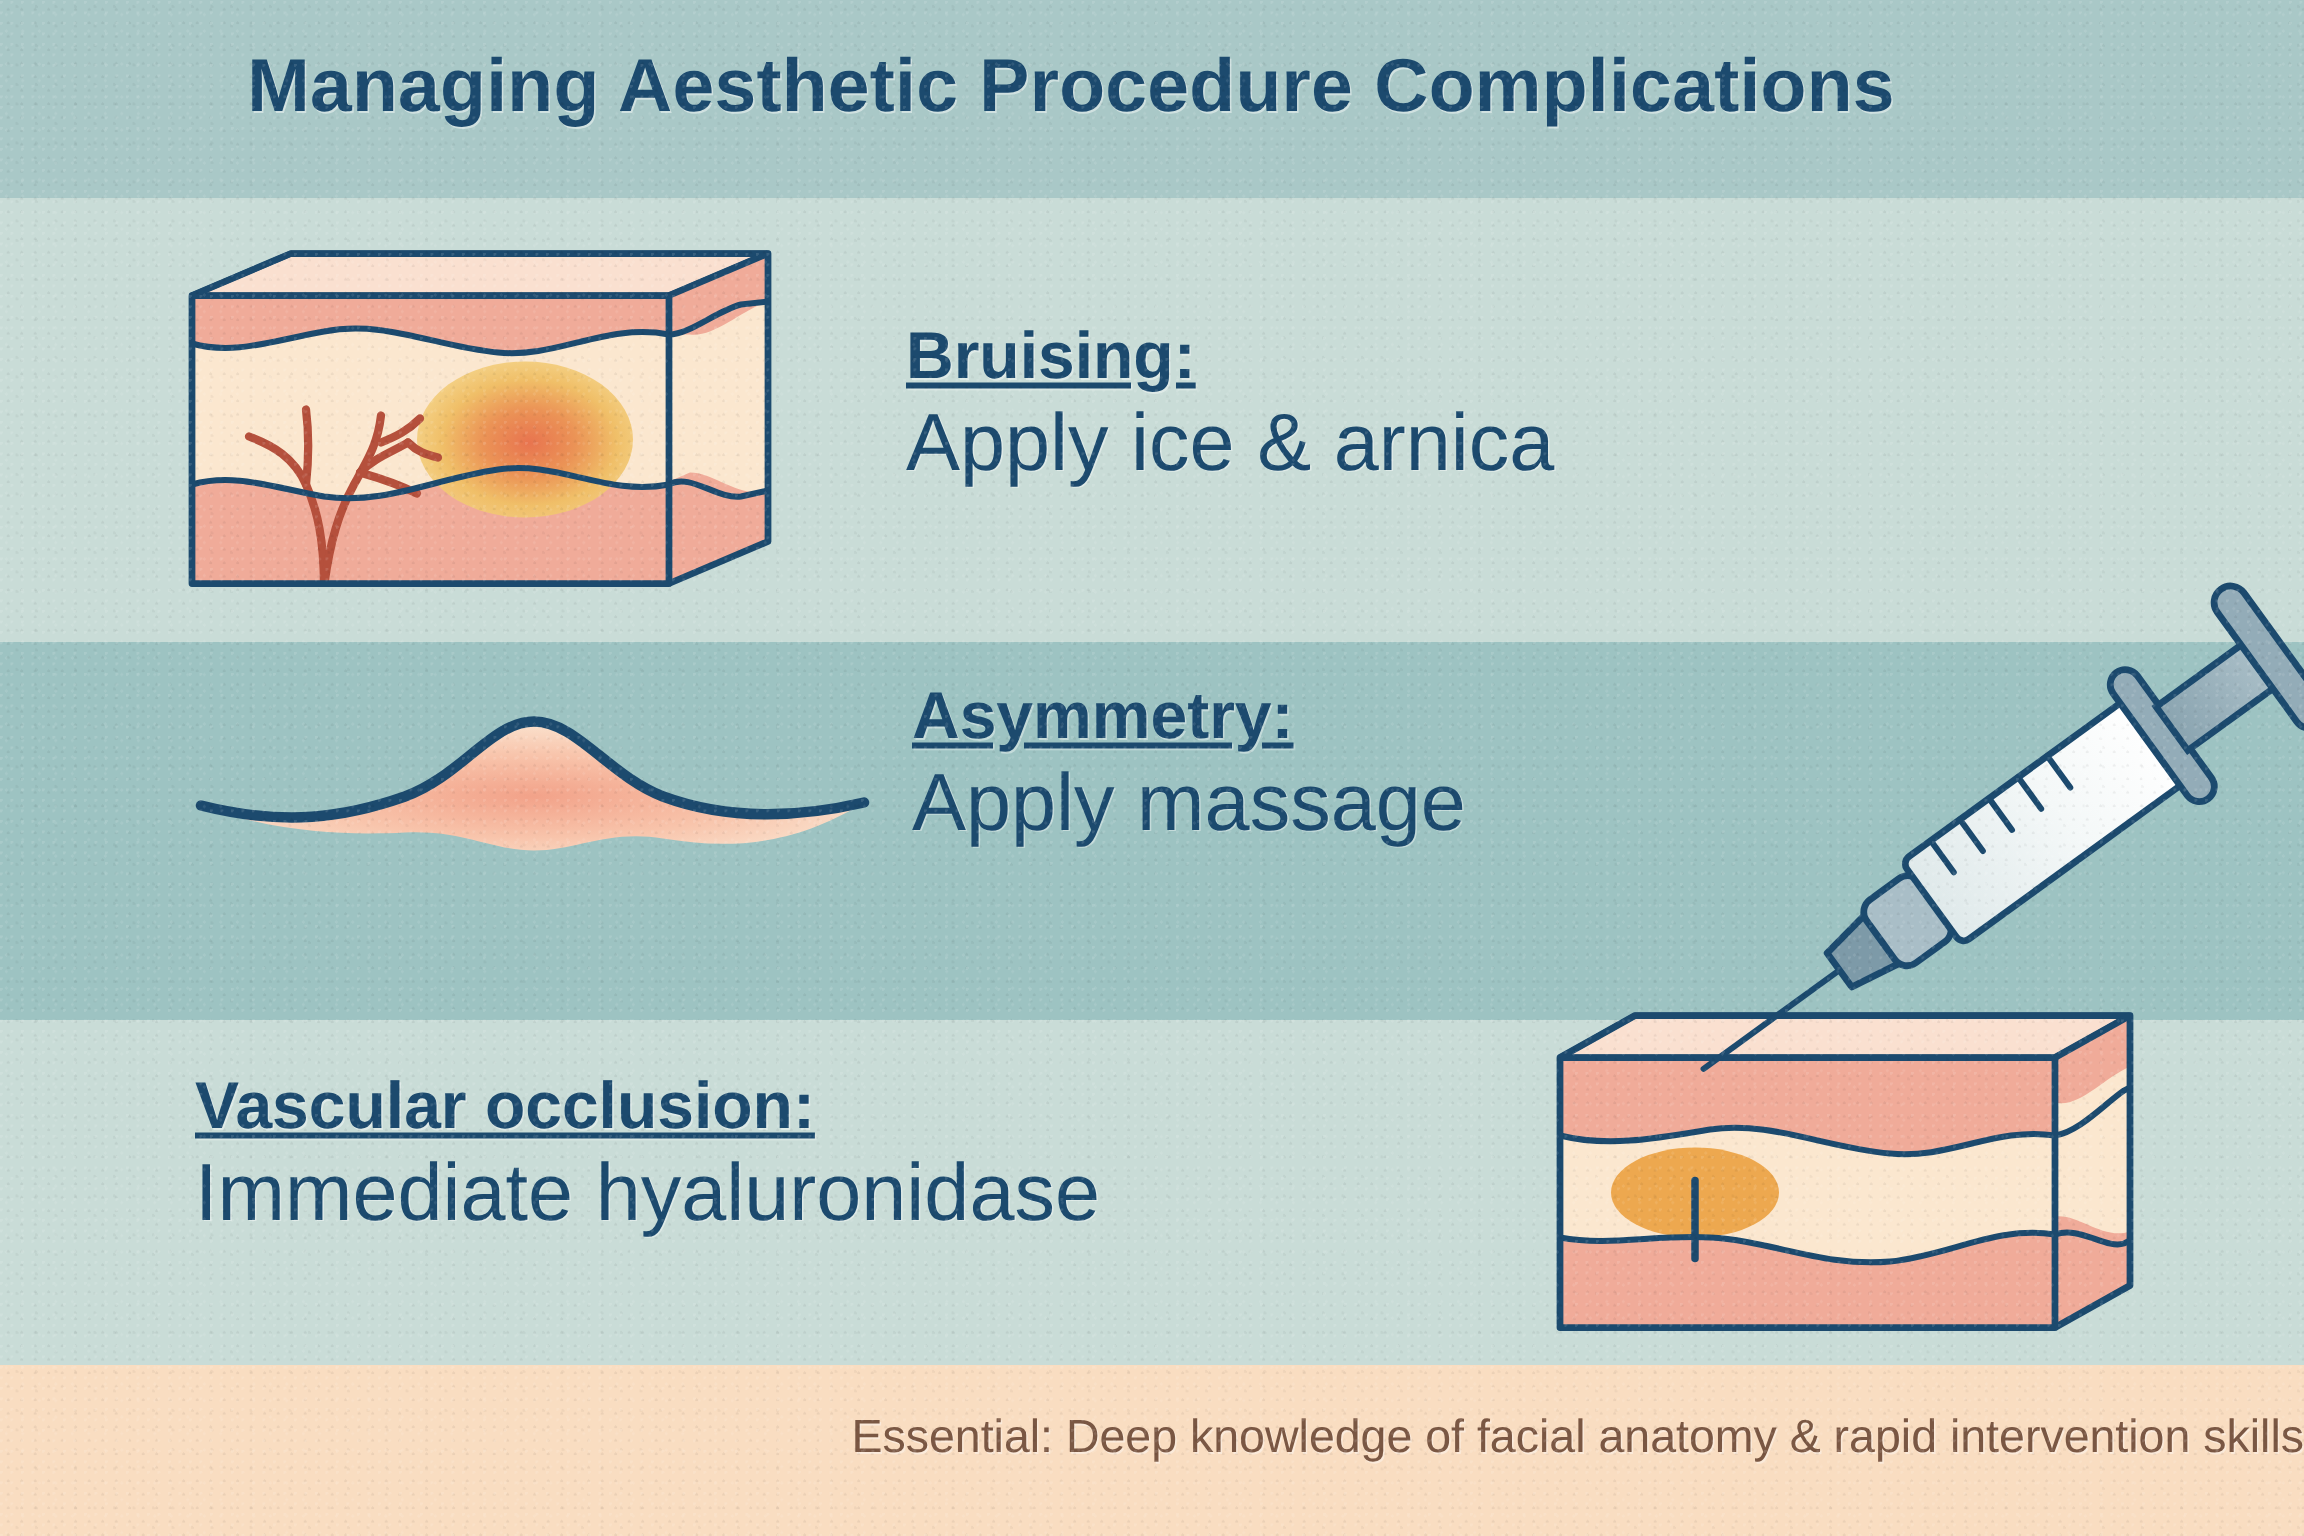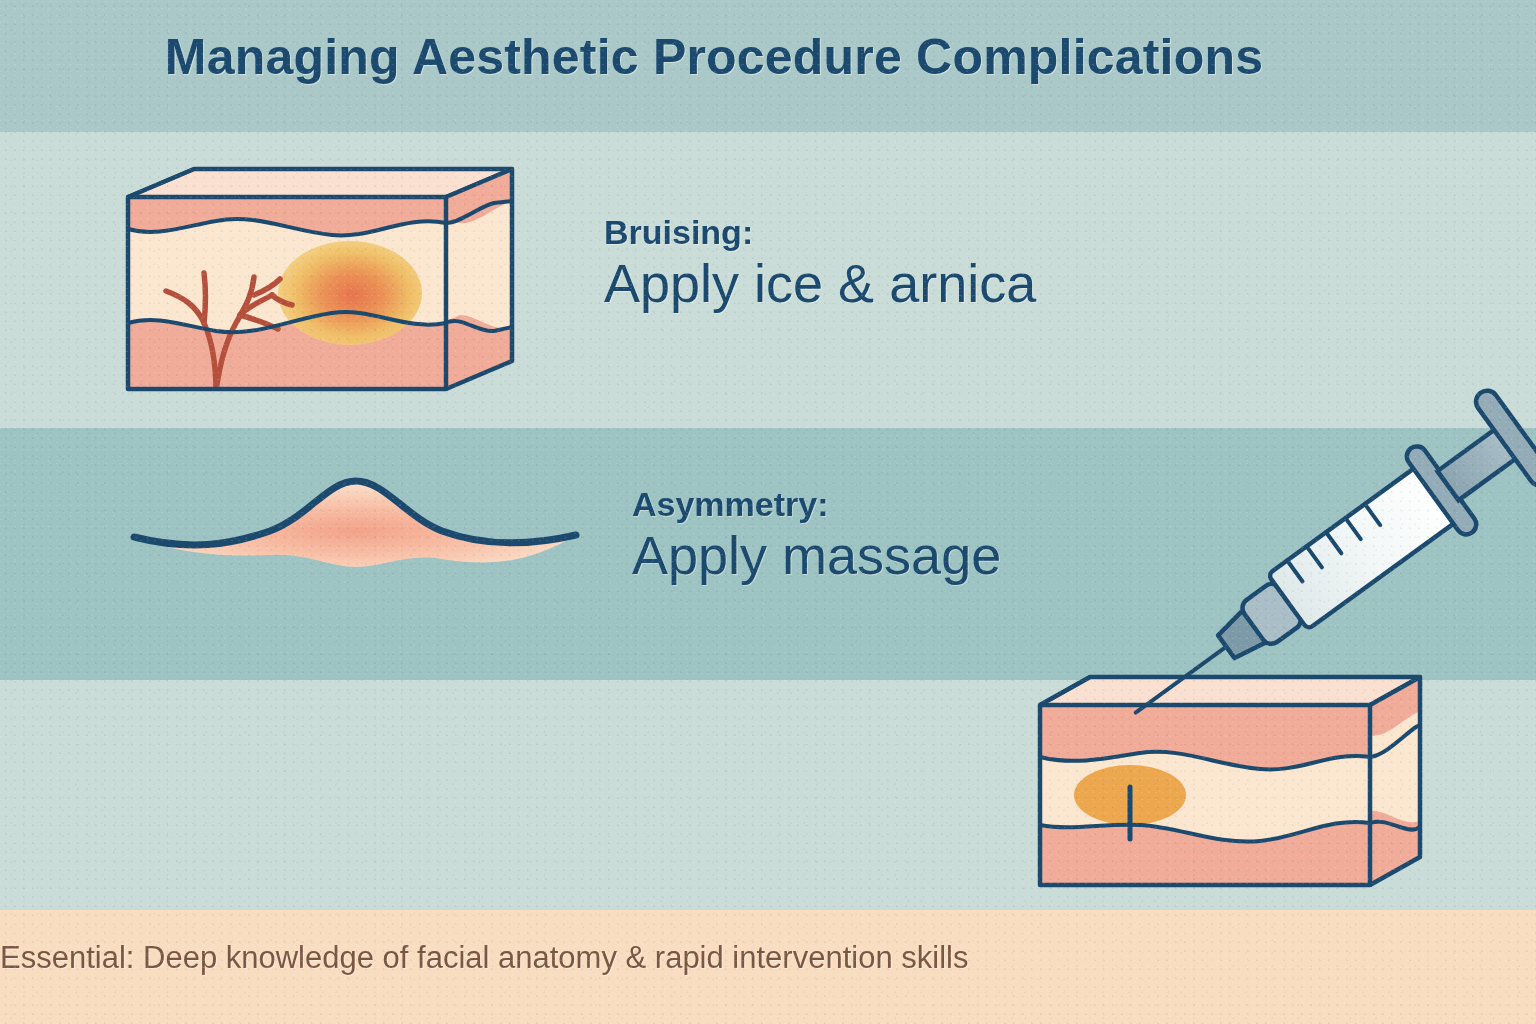--- a/index.html
+++ b/index.html
@@ -35,29 +35,29 @@
   
   #title{
     position:absolute;left:0;top:28px;width:1428px;text-align:center;
     font-size:50px;font-weight:bold;color:#1c4a6e;
     letter-spacing:.2px;
     text-shadow:1px 1px 0 rgba(255,255,255,.45);
     white-space:nowrap;
   }
 
   .blk{position:absolute;color:#1c4a6e;line-height:1.18;}
-  .blk .hd{font-size:34px;font-weight:bold;text-shadow:1px 1px 0 rgba(255,255,255,.4);}
+  .blk .hd{font-size:44px;font-weight:bold;text-shadow:1px 1px 0 rgba(255,255,255,.4);text-decoration:underline;}
   .blk .bd{font-size:54px;font-weight:normal;text-shadow:1px 1px 0 rgba(255,255,255,.4);}
 
   #text-bruising{left:604px;top:212px;}
-  #text-asymmetry{left:608px;top:484px;margin-left:24px;}
+  #text-asymmetry{left:608px;top:452px;}
   #text-vascular{left:130px;top:712px;}
 
   #footer-note{
-    position:absolute;left:0;top:940px;width:1536px;text-align:left;
+    position:absolute;left:0;top:940px;width:1536px;text-align:right;
     font-size:31px;color:#7a5743;
     text-shadow:1px 1px 0 rgba(255,255,255,.4);
     white-space:nowrap;
   }
 
   
   .art{position:absolute;}
   #art-skin-bruise{left:120px;top:155px;width:420px;height:250px;}
   #art-swell{left:120px;top:455px;width:470px;height:150px;}
   #art-injection{left:1020px;top:455px;width:500px;height:460px;}
@@ -234,17 +234,21 @@
   <div class="blk" id="text-bruising">
     <div class="hd">Bruising:</div>
     <div class="bd">Apply ice &amp; arnica</div>
   </div>
 
   <div class="blk" id="text-asymmetry">
     <div class="hd">Asymmetry:</div>
     <div class="bd">Apply massage</div>
   </div>
 
+  <div class="blk" id="text-vascular">
+    <div class="hd">Vascular occlusion:</div>
+    <div class="bd">Immediate hyaluronidase</div>
+  </div>
 
   <div id="footer-note">Essential: Deep knowledge of facial anatomy &amp; rapid intervention skills</div>
 
   <div id="grain"></div>
 </div>
 
 </body></html>

